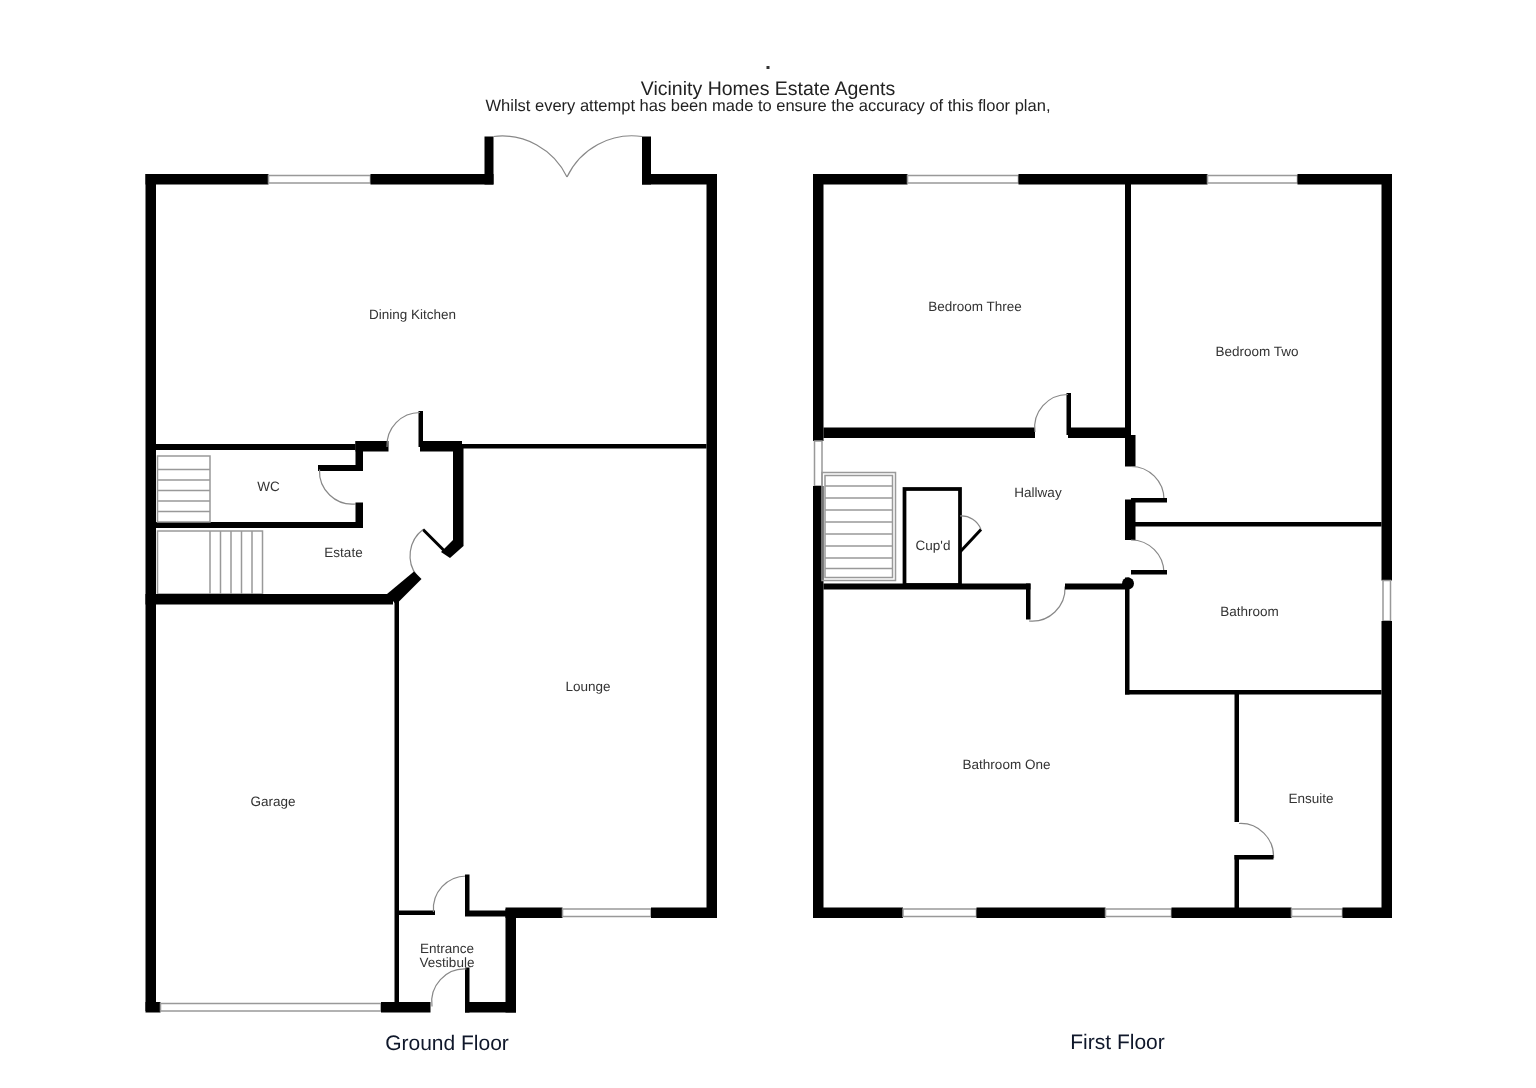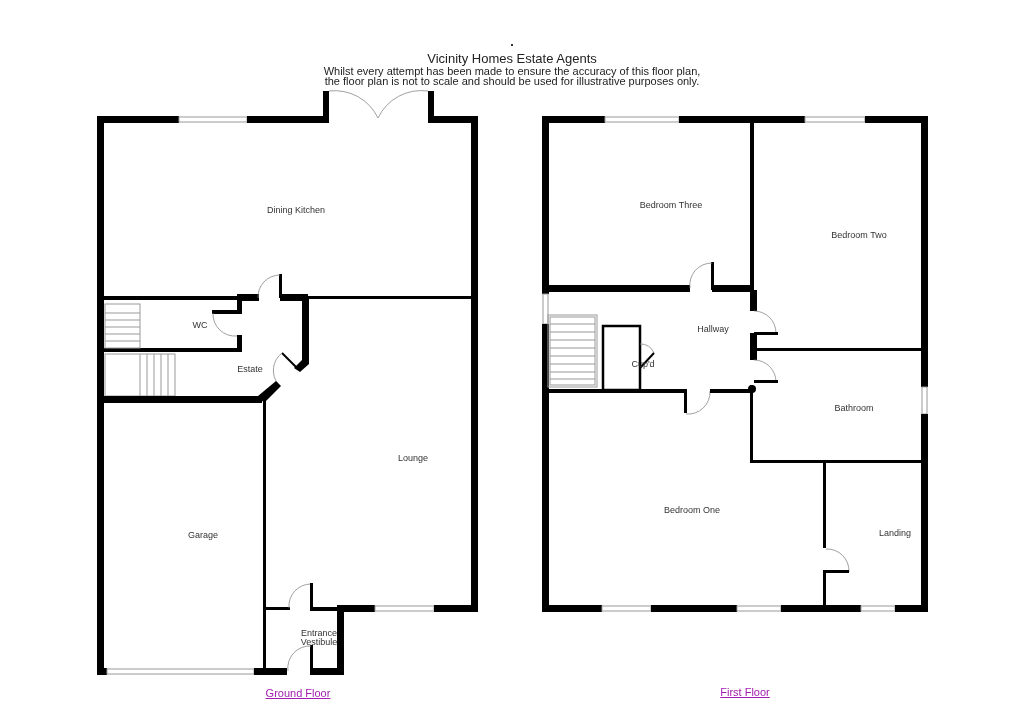--- a/index.html
+++ b/index.html
@@ -7,31 +7,30 @@
     .header { position: absolute; left: 0; top: 44px; width: 1024px; text-align: center; }
     .header .dot { position: absolute; left: 511px; top: 0; width: 2px; height: 2px; background: #333; }
     .header .title { font-size: 13px; line-height: 15px; margin-top: 7px; color: #222; }
     .header .disc { font-size: 11px; line-height: 10px; color: #222; }
     svg { position: absolute; left: 0; top: 0; }
     .wall { fill: #000; }
     .thin { stroke: #000; stroke-width: 3; fill: none; }
     .win { fill: #fff; stroke: #999; stroke-width: 1; }
     .door { fill: none; stroke: #888; stroke-width: 0.8; }
     .stair { fill: none; stroke: #999; stroke-width: 1; }
-    .room-label { position: absolute; font-size: 9px; color: #333; text-align: right; white-space: nowrap; transform: translate(-50%, -50%); line-height: 11px; margin-left: 21px; }
-    .floor-label { position: absolute; font-size: 11px; color: #a21caf; transform: translateX(-50%); white-space: nowrap; text-decoration: underline; }
+    .room-label { position: absolute; font-size: 9px; color: #333; text-align: right; white-space: nowrap; transform: translate(-50%, -50%); line-height: 11px; }
+    .floor-label { position: absolute; font-size: 14px; color: #0f172a; transform: translateX(-50%); white-space: nowrap; }
   </style>
 </head>
 <body>
 
 <div class="header">
   <div class="dot"></div>
   <div class="title">Vicinity Homes Estate Agents</div>
   <div class="disc">Whilst every attempt has been made to ensure the accuracy of this floor plan,</div>
-  <div class="disc">the floor plan is not to scale and should be used for illustrative purposes only.</div>
 </div>
 
 <svg width="1024" height="725" viewBox="0 0 1024 725">
 
   <g>
 
     <rect class="wall" x="97" y="116" width="7" height="558"></rect>
 
     <rect class="wall" x="97" y="116" width="82" height="7"></rect>
     <rect class="win" x="179" y="117" width="68" height="5"></rect>
@@ -182,17 +181,17 @@
 <div class="room-label" style="left:374px; top:458px;padding-left:36px;">Lounge</div>
 <div class="room-label" style="left:182px; top:535px;">Garage</div>
 <div class="room-label" style="left:298px; top:633px;">Entrance</div>
 <div class="room-label" style="left:298px; top:642px;">Vestibule</div>
 
 <div class="room-label" style="left:650px; top:205px;">Bedroom Three</div>
 <div class="room-label" style="left:838px; top:235px;">Bedroom Two</div>
 <div class="room-label" style="left:692px; top:329px;">Hallway</div>
 <div class="room-label" style="left:622px; top:364px;">Cup'd</div>
 <div class="room-label" style="left:833px; top:408px;">Bathroom</div>
-<div class="room-label" style="left:671px; top:510px;">Bedroom One</div>
-<div class="room-label" style="left:874px; top:533px;">Landing</div>
+<div class="room-label" style="left:671px; top:510px;">Bathroom One</div>
+<div class="room-label" style="left:874px; top:533px;">Ensuite</div>
 
 <div class="floor-label" style="left:298px; top:687px;">Ground Floor</div>
 <div class="floor-label" style="left:745px; top:686px;">First Floor</div>
 
 </body></html>

